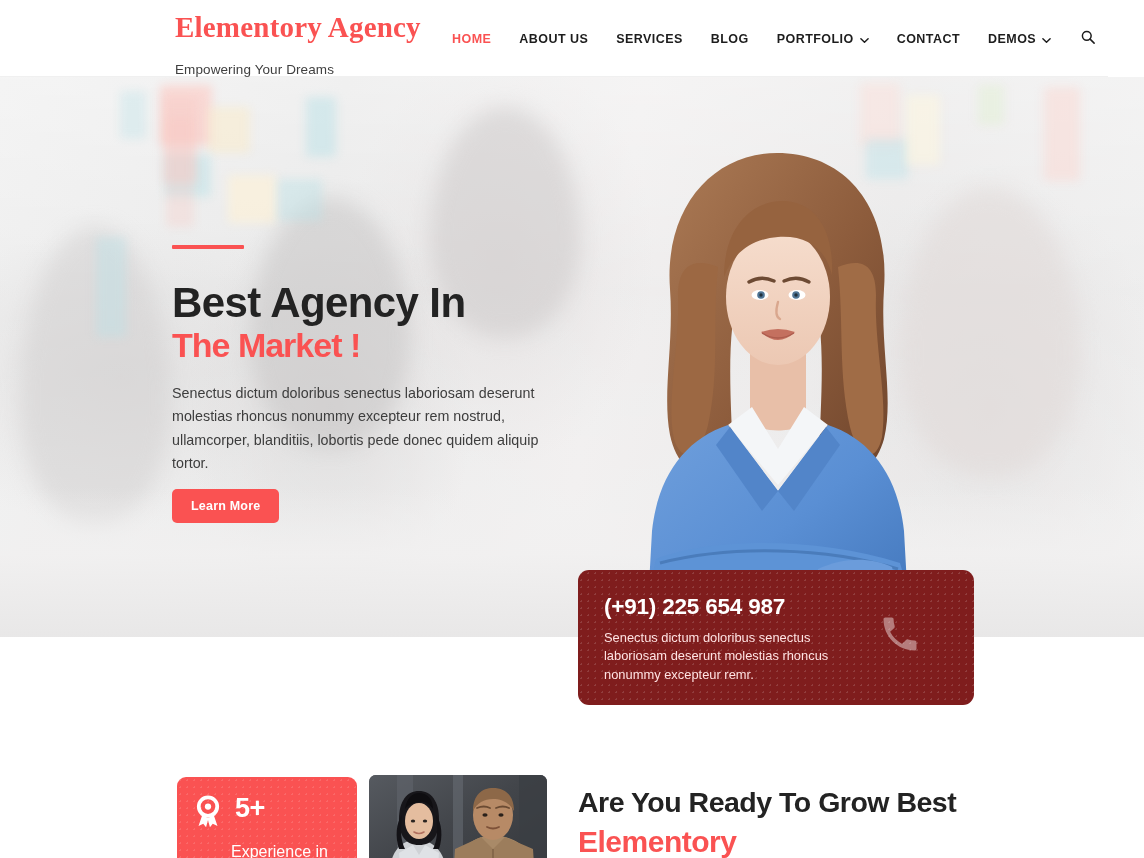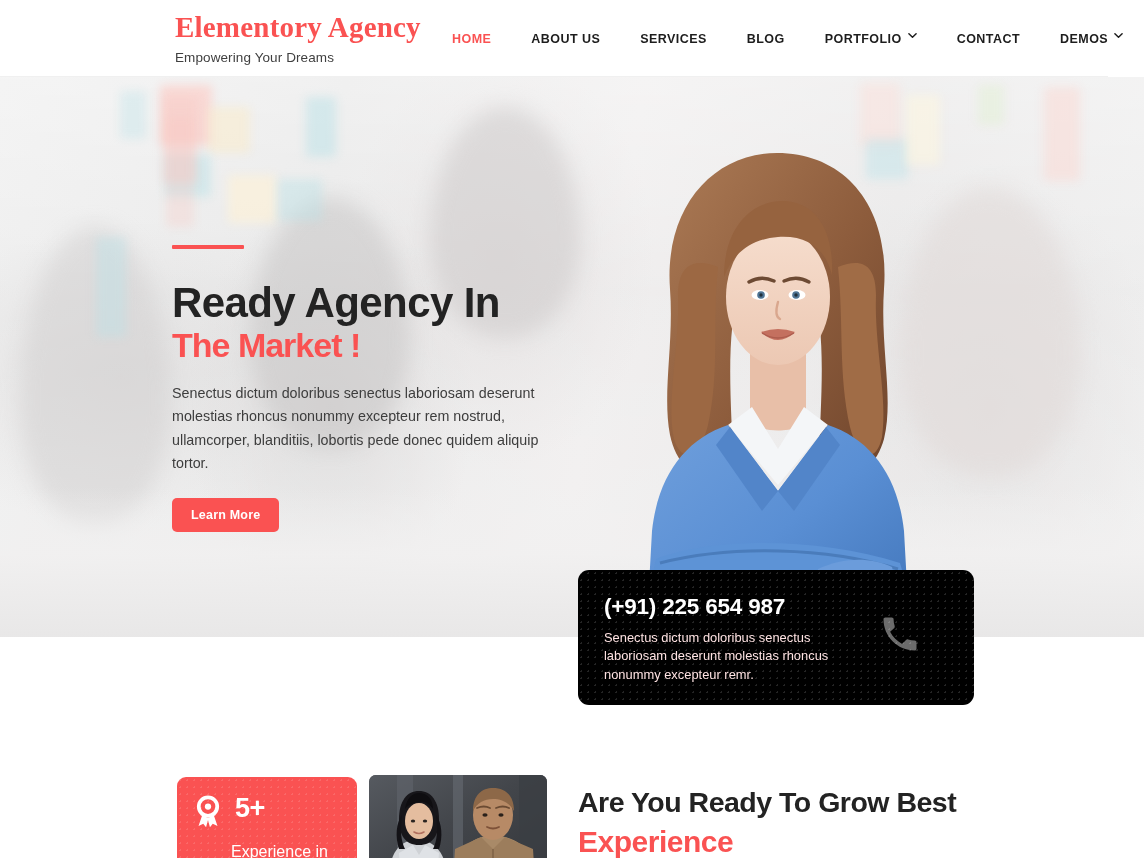--- a/index.html
+++ b/index.html
@@ -14,30 +14,30 @@
   }
   .header-inner{ position:relative; width:100%; height:100%; }
   .brand{ position:absolute; left:175px; top:12px; }
   .brand-name{
     font-family:"Liberation Serif", serif;
     font-size:29px; font-weight:700; color:#fa5252; letter-spacing:.2px;
     line-height:1.05; white-space:nowrap;
   }
   .brand-tag{
     font-family:"Liberation Sans", sans-serif;
-    font-size:13.5px; color:#3f3f3f; margin-top:8px; letter-spacing:.1px;
+    font-size:13.5px; color:#3f3f3f; margin-top:20px; letter-spacing:.1px;
   }
   .nav{
     position:absolute; left:452px; top:30px;
     display:flex; align-items:center; gap:0;
   }
   .nav-item{
     font-size:12.5px; font-weight:700; letter-spacing:.45px;
     color:#1d1d1d; text-transform:uppercase; white-space:nowrap;
-    padding:0 20px; display:flex; align-items:flex-start; gap:6px; cursor:pointer;
+    padding:0 14px; display:flex; align-items:flex-end; gap:6px; cursor:pointer;
   }
   .nav-item:first-child{ padding-left:0; }
   .nav-item.active{ color:#fa5252; }
   .chev{ display:inline-block; width:9px; height:9px; position:relative; top:-1px; }
   .chev svg{ display:block; }
   .nav-search{
     padding-left:16px; display:flex; align-items:center; cursor:pointer;
   }
 
   
@@ -75,31 +75,31 @@
   .hero-h1{
     margin-top:30px;
     font-size:42px; line-height:1.14; font-weight:800;
     letter-spacing:-.6px; color:#232323;
   }
   .hero-h1 .red{ color:#fa5252; display:block; font-size:34px; line-height:1.1; letter-spacing:-1px; }
   .hero-p{
     margin-top:18px; font-size:14.3px; line-height:1.62; color:#3d3d3d; width:398px;
   }
   .btn-learn{
-    display:inline-block; margin-top:23px;
+    display:inline-block; margin-top:14px;
     background:#fa5252; color:#fff; border:0; border-radius:5px;
     font-size:12.5px; font-weight:600; letter-spacing:.2px;
     padding:10px 19px; cursor:pointer;
     font-family:"Liberation Sans", sans-serif;
   }
 
   
   .phone-card{
     position:absolute; left:578px; top:570px; width:396px; height:135px;
-    background:#000000; border-radius:11px; z-index:30;
+    background:#7f1d1d; border-radius:11px; z-index:30;
     padding:24px 26px 0 26px; overflow:hidden;
   }
   .phone-card::before{
     content:""; position:absolute; inset:0;
     background-image:radial-gradient(rgba(255,255,255,.14) 1px, transparent 1px);
     background-size:7px 7px; pointer-events:none;
   }
   .phone-number{
     position:relative; color:#fff; font-size:22.5px; font-weight:700; letter-spacing:-.2px;
   }
@@ -284,21 +284,21 @@
     <path d="M214 288 L166 352 L182 372 L228 306 Z" fill="#5285c9"></path>
 
     <path d="M44 420 C100 398 208 398 288 424 C296 450 294 470 292 500 L40 500 C38 470 38 444 44 420 Z" fill="#5d93d6"></path>
     <path d="M48 424 C120 406 214 408 286 430" stroke="#4a7cbb" stroke-width="3" fill="none"></path>
     <path d="M206 430 C232 418 258 418 280 428 C284 444 284 462 282 478 C250 470 224 458 206 444 Z" fill="#6b9cdb"></path>
   </svg>
 
   <div class="hero-copy">
     <div class="accent-bar"></div>
     <h1 class="hero-h1">
-      <span>Ready Agency In</span>
+      <span>Best Agency In</span>
       <span class="red">The Market !</span>
     </h1>
     <p class="hero-p">Senectus dictum doloribus senectus laboriosam deserunt molestias rhoncus nonummy excepteur rem nostrud, ullamcorper, blanditiis, lobortis pede donec quidem aliquip tortor.</p>
     <button class="btn-learn">Learn More</button>
   </div>
 </div>
 
 <div class="phone-card">
   <div class="phone-number">(+91) 225 654 987</div>
   <div class="phone-text">Senectus dictum doloribus senectus laboriosam deserunt molestias rhoncus nonummy excepteur remr.</div>
@@ -360,15 +360,15 @@
     <path d="M127 33 q7 -3 13 0" stroke="#6b4b33" stroke-width="1.8" fill="none" stroke-linecap="round"></path>
     <path d="M118 52 q6 3 12 0" stroke="#7d5138" stroke-width="1.8" fill="none" stroke-linecap="round"></path>
     <path d="M112 62 L124 74 L136 62 L164 74 L166 105 L84 105 L86 74 Z" fill="#9c7d5c"></path>
     <path d="M124 74 L124 105" stroke="#85684b" stroke-width="2"></path>
   </svg>
 </div>
 
 <div class="grow-head">
   <h2 class="grow-h2">
     <span>Are You Ready To Grow Best</span>
-    <span class="red">Experience</span>
+    <span class="red">Elementory</span>
   </h2>
 </div>
 
 </body></html>

